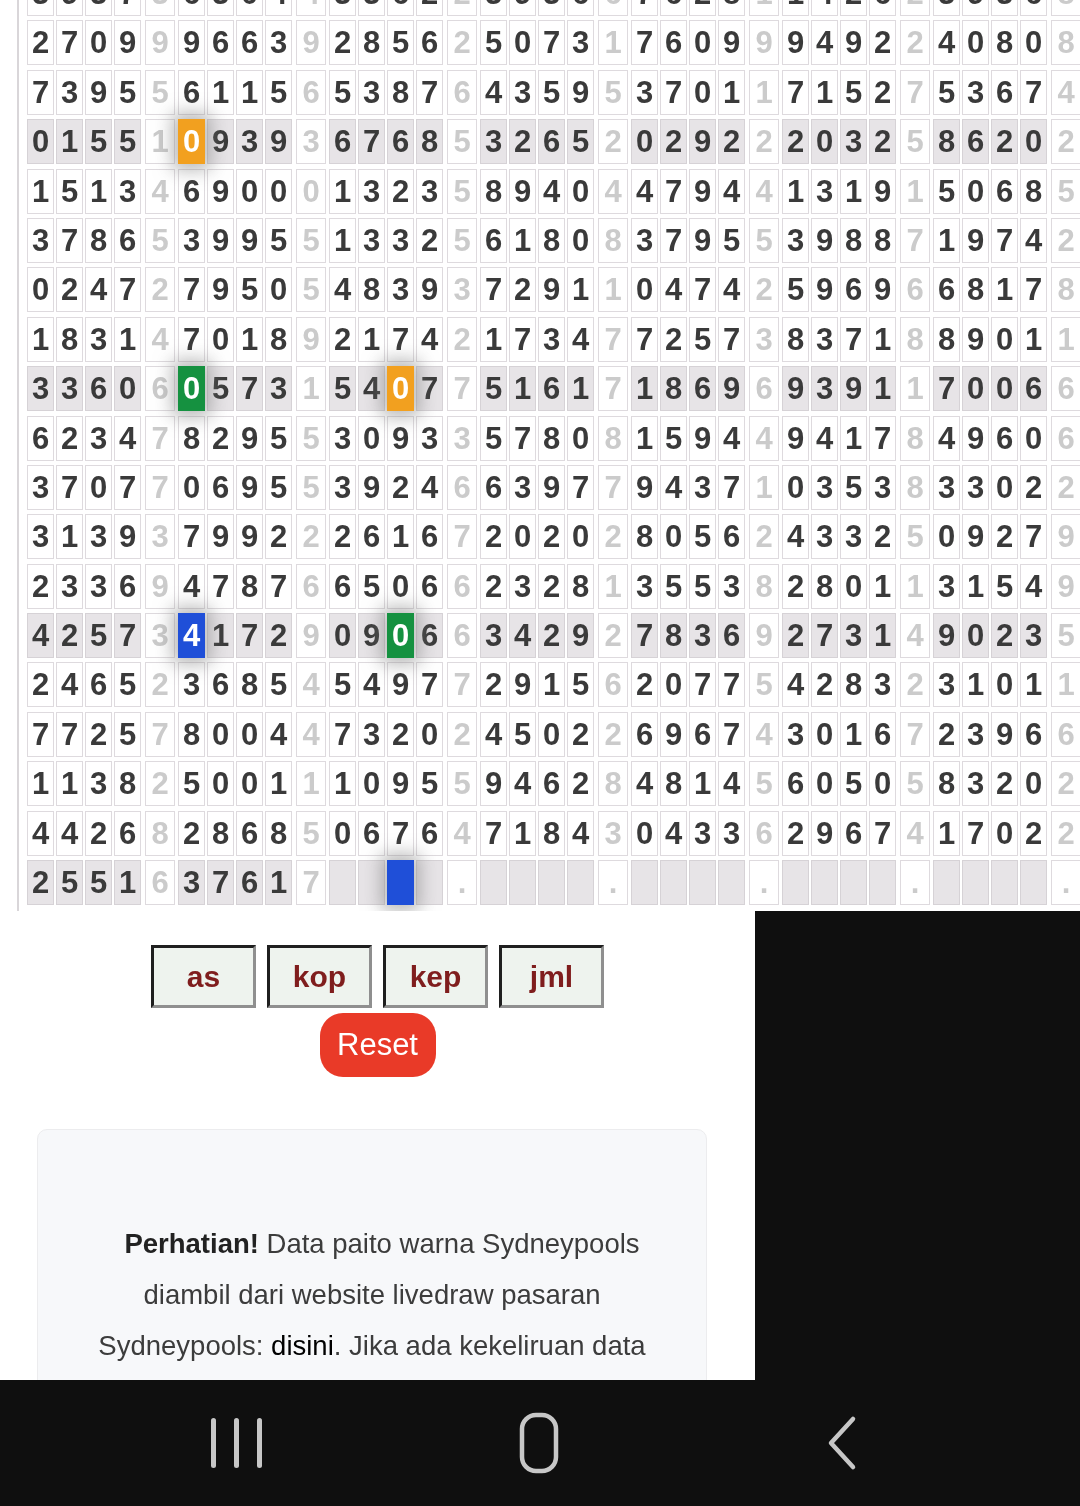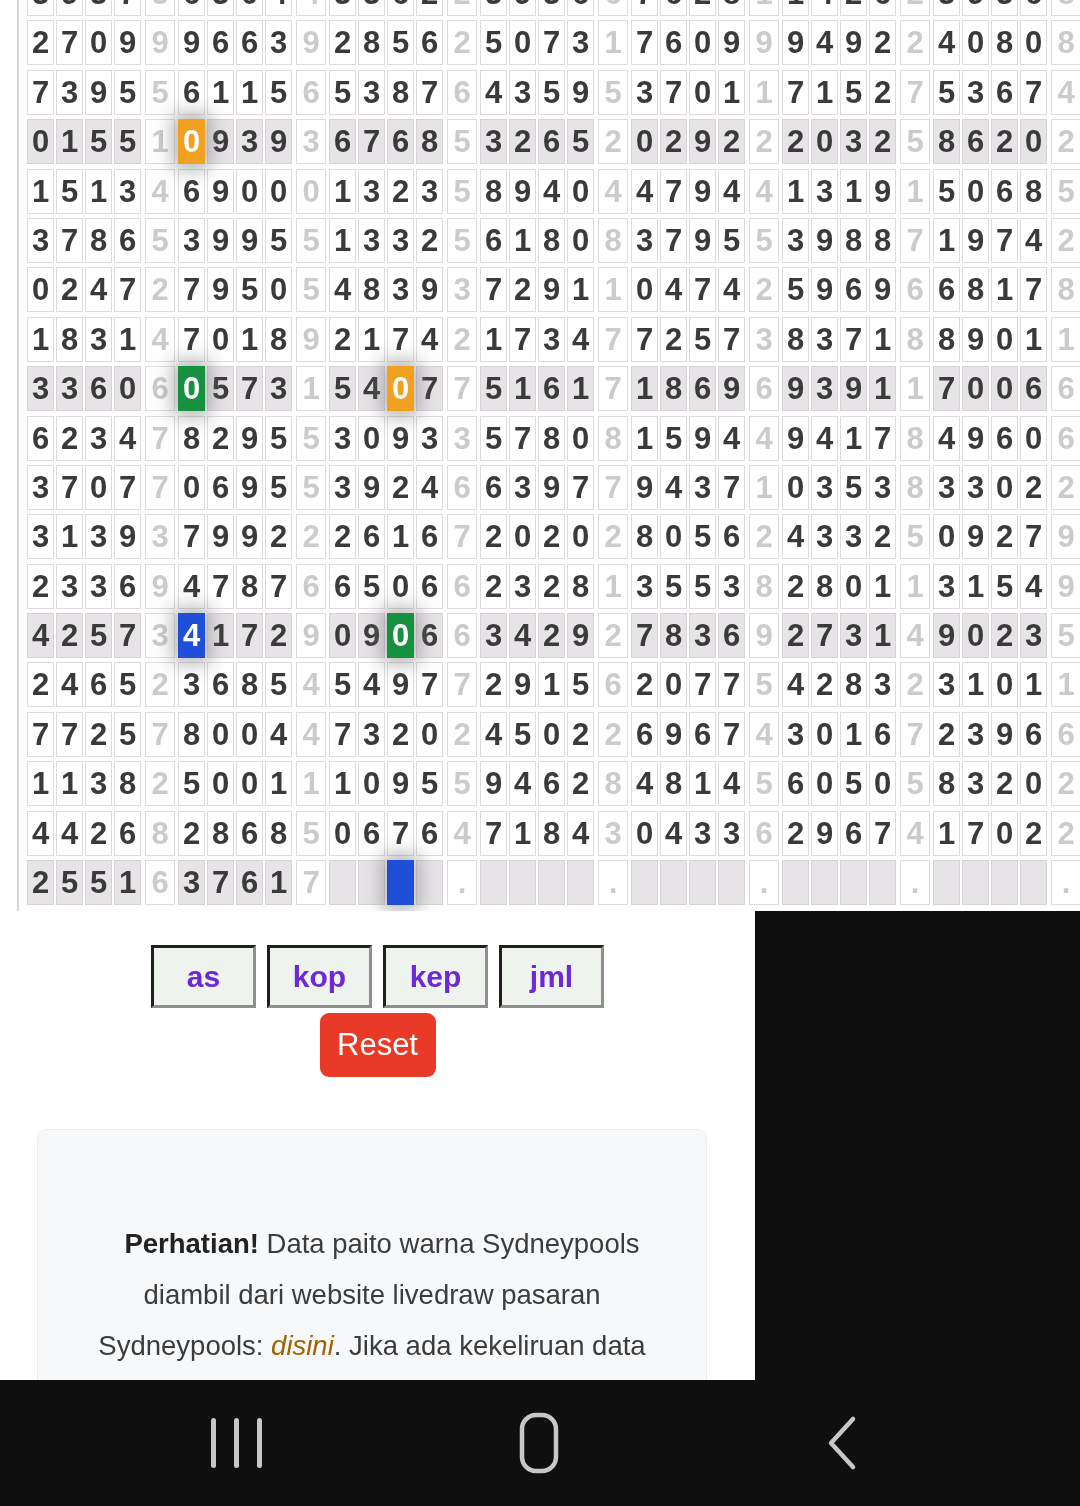--- a/index.html
+++ b/index.html
@@ -18,21 +18,21 @@
   .prow.shaded .pcell{background:#e7e4e7;border-color:#d6d2d6;}
   .prow.shaded .pcell.sum{background:#fff;border-color:#dedade;}
   .pcell.hl{color:#fff;border:none;line-height:45px;position:relative;z-index:2;
             box-shadow:0 0 18px 6px rgba(125,125,125,.55);}
 
   
   .below{position:absolute;left:0;top:911px;width:755px;height:469px;background:#fff;}
   .filters{display:flex;justify-content:center;gap:11px;margin-top:34px;}
   .fbtn{box-sizing:border-box;width:105px;height:63px;background:#eef3ee;
         border:3px solid;border-color:#1f1f1f #8f8f8f #8f8f8f #1f1f1f;
-        font-family:"Liberation Sans",sans-serif;font-size:30px;font-weight:bold;color:#6d28d9;
+        font-family:"Liberation Sans",sans-serif;font-size:30px;font-weight:bold;color:#7f1d1d;
         display:flex;align-items:center;justify-content:center;cursor:pointer;}
   .reset-row{text-align:center;margin-top:5px;}
   .rbtn{box-sizing:border-box;width:116px;height:64px;border:none;border-radius:9px;
         font-family:"Liberation Sans",sans-serif;font-size:31px;color:#fff;cursor:pointer;}
 
   
   .card{box-sizing:border-box;width:670px;margin:52px auto 0 37px;height:400px;
         background:#f7f8fa;border:1px solid #ececee;border-radius:10px;
         padding:88px 56px 0 56px;text-align:center;}
   .card p{margin:0;font-size:27.5px;line-height:51px;color:#3c3c3c;}
@@ -763,25 +763,25 @@
   </div>
 
   <div class="below">
     <div class="filters">
         <button class="fbtn">as</button>
         <button class="fbtn">kop</button>
         <button class="fbtn">kep</button>
         <button class="fbtn">jml</button>
       </div>
     <div class="reset-row">
-      <button class="rbtn" style="background: rgb(233, 58, 40);">Reset</button>
+      <button class="rbtn" style="background: rgb(233, 58, 40); border-radius: 23px;">Reset</button>
     </div>
     <div class="card">
       <p>
-        <b>Perhatian!</b><span> Data paito warna Sydneypools diambil dari website livedraw pasaran Sydneypools: </span><a href="#" style="color: #a16207; font-style: italic;">disini</a><span>. Jika ada kekeliruan data di</span>
+        <b>Perhatian!</b><span> Data paito warna Sydneypools diambil dari website livedraw pasaran Sydneypools: </span><a href="#" style="color: #000000;">disini</a><span>. Jika ada kekeliruan data di</span>
       </p>
     </div>
   </div>
 
   <div class="black-side"></div>
 
   <div class="navbar">
     <div class="navslot slot-recents">
       <svg width="56" height="54" viewBox="0 0 56 54">
         <rect x="2" y="2" width="5" height="50" rx="2.5" fill="#c7c7c7"></rect>

